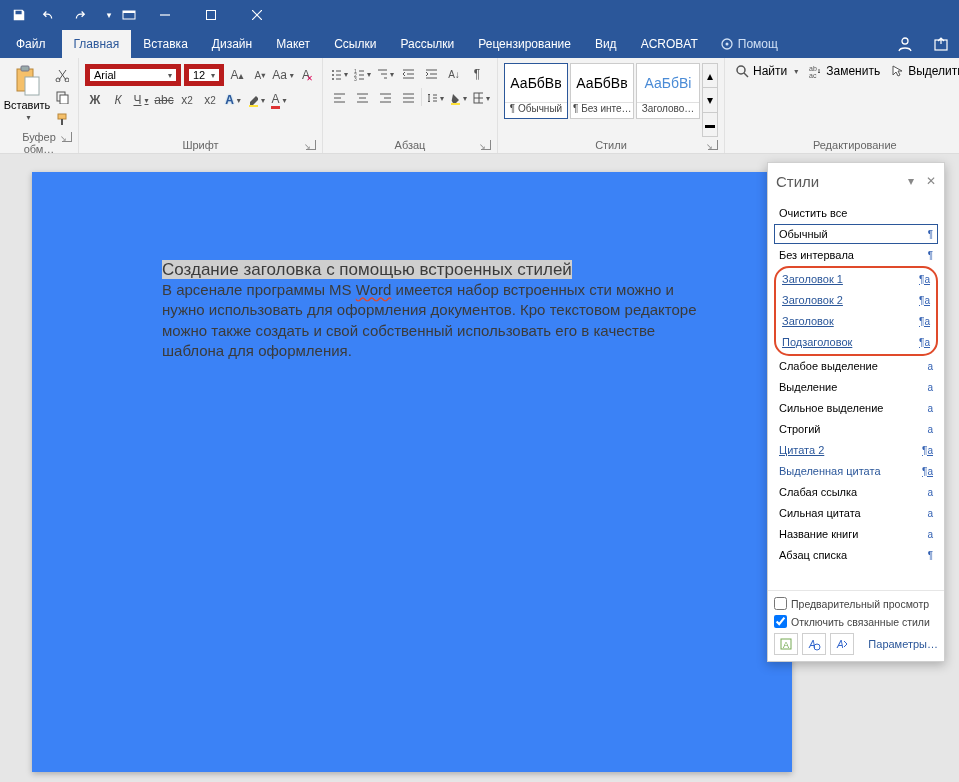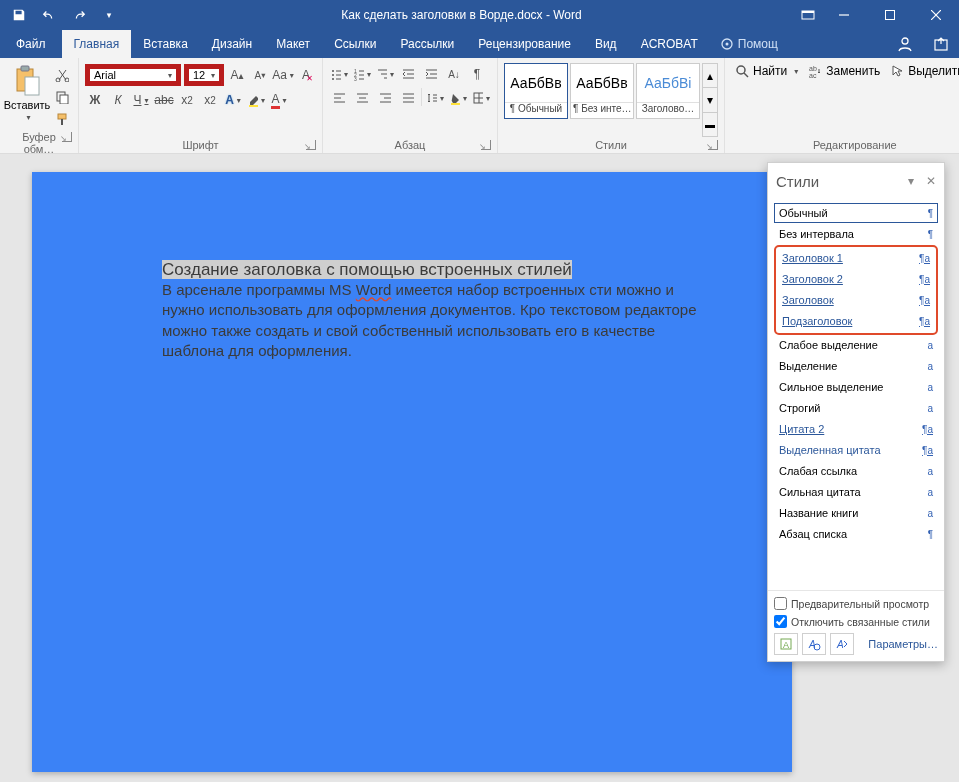--- a/index.html
+++ b/index.html
@@ -47,21 +47,21 @@
 
 
 .pane { position: absolute; right: 14px; top: 8px; width: 178px; height: 500px; background: #fff; border: 1px solid #cfcfcf; box-shadow: 0 3px 10px rgba(0,0,0,.25); display: flex; flex-direction: column; font-size: 11px; }
 .pane .phead { height: 36px; display: flex; align-items: center; padding: 0 8px; color: #5b5b5b; font-size: 15px; }
 .pane .phead .pright { margin-left: auto; display: flex; gap: 12px; color: #888; font-size: 12px; }
 .pane .plist { padding: 4px 6px 6px 6px; overflow: auto; }
 .pane .pitem { height: 20px; display: flex; align-items: center; padding: 0 4px; border: 1px solid transparent; cursor: pointer; margin-bottom: 1px; }
 .pane .pitem .nm { flex: 1; white-space: nowrap; overflow: hidden; }
 .pane .pitem .sym { color: #3361b3; font-size: 10px; width: 16px; text-align: right; }
 .pane .pitem.sel { border: 1px solid #2b579a; }
-.pane .redbox { border: 2px solid #e04a2a; border-radius: 5px; padding: 1px; }
+.pane .redbox { border: 2px solid #e04a2a; border-radius: 15px; padding: 1px; }
 .pane .pfoot { margin-top: auto; border-top: 1px solid #e6e6e6; padding: 6px; display: flex; flex-direction: column; gap: 5px; }
 .pane .pchk { display: flex; align-items: center; gap: 4px; font-size: 10.5px; color: #444; }
 .pane .btnrow { display: flex; gap: 4px; align-items: center; }
 .pane .btnrow .sq { width: 24px; height: 22px; border: 1px solid #cfcfcf; display: flex; align-items: center; justify-content: center; cursor: pointer; }
 .pane .btnrow .link { margin-left: auto; color: #2b579a; font-size: 11px; cursor: pointer; }
 
 .redunder { text-decoration: underline wavy #e04a2a; text-decoration-skip-ink: none; }
 svg { display: block; }
 </style>
 </head>
@@ -81,21 +81,20 @@
       </div>
     <div class="qbtn">
         <svg width="14" height="14" viewBox="0 0 16 16">
           <path fill="none" stroke="#fff" stroke-width="1.5" d="M5 12a5 5 0 0 1 5-5h3m-2-3l3 3-3 3"></path>
         </svg>
       </div>
     <div class="qbtn">
         <span style="color:#fff;font-size:9px">▾</span>
       </div>
   </div>
-  <div class="title">Как сделать заголовки в Ворде.docx - Word</div>
   <div style="display:flex;gap:10px;padding-right:6px;color:#fff;">
     <div class="wbtn">
         <svg width="14" height="10">
           <rect x="1" y="1" width="12" height="8" fill="none" stroke="#fff"></rect>
           <rect x="1" y="1" width="12" height="2" fill="#fff"></rect>
         </svg>
       </div>
   </div>
   <div class="winctl">
     <div class="wbtn">
@@ -413,20 +412,23 @@
 
   <div class="pane">
     <div class="phead">
       <span>Стили</span>
       <div class="pright">
         <span>▾</span>
         <span>✕</span>
       </div>
     </div>
     <div class="plist">
+      <div class="pitem">
+          <span class="nm">Очистить все</span>
+        </div>
       <div class="pitem sel">
           <span class="nm">Обычный</span>
           <span class="sym">¶</span>
         </div>
       <div class="pitem">
           <span class="nm">Без интервала</span>
           <span class="sym">¶</span>
         </div>
       <div class="redbox">
         <div class="pitem">

